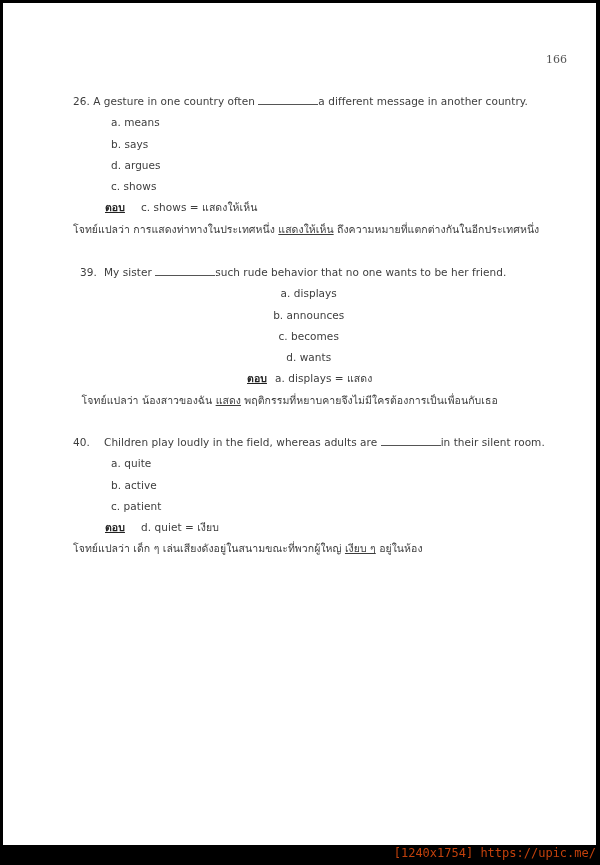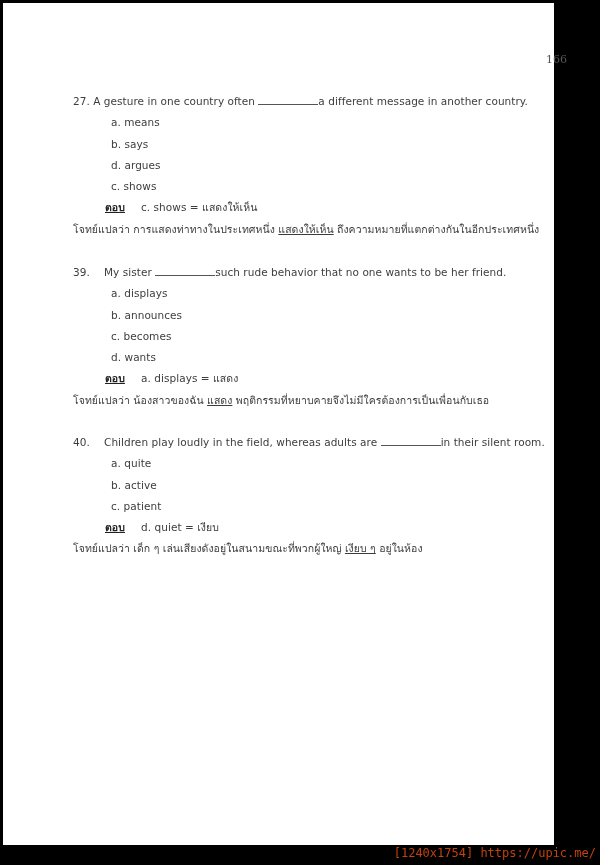--- a/index.html
+++ b/index.html
@@ -11,21 +11,21 @@
       width: 600px;
       height: 865px;
       position: relative;
       overflow: hidden;
       font-family: "DejaVu Sans", "Liberation Sans", sans-serif;
     }
     .page {
       position: absolute;
       left: 3px;
       top: 3px;
-      width: 551px;
+      width: 593px;
       height: 842px;
       background: #ffffff;
       color: #3a3a3a;
     }
     .page-number {
       position: absolute;
       left: 543px;
       top: 50px;
       font-size: 11px;
       font-family: "DejaVu Serif", "Liberation Serif", serif;
@@ -89,35 +89,35 @@
     }
   </style>
 </head>
 <body>
 
 <div class="page">
   <div class="page-number">166</div>
 
   <div class="question" style="top: 88px;">
     <div class="qline">
-      <span class="qnum">27.</span><span> A gesture in one country often </span><span class="blank"></span><span>a different message in another country.</span>
+      <span class="qnum">26.</span><span> A gesture in one country often </span><span class="blank"></span><span>a different message in another country.</span>
     </div>
     <div class="qline option">a. means</div>
     <div class="qline option">b. says</div>
     <div class="qline option">d. argues</div>
     <div class="qline option">c. shows</div>
     <div class="qline">
       <span class="answer-label">ตอบ</span><span>c. shows = แสดงให้เห็น</span>
     </div>
     <div class="qline translation">
       <span>โจทย์แปลว่า การแสดงท่าทางในประเทศหนึ่ง </span><span class="ul">แสดงให้เห็น</span><span> ถึงความหมายที่แตกต่างกันในอีกประเทศหนึ่ง</span>
     </div>
   </div>
 
-  <div class="question" style="top: 259px;">
+  <div class="question" style="top: 259px; text-align: center;">
     <div class="qline">
       <span class="qnum wide">39.</span><span>My sister </span><span class="blank"></span><span>such rude behavior that no one wants to be her friend.</span>
     </div>
     <div class="qline option">a. displays</div>
     <div class="qline option">b. announces</div>
     <div class="qline option">c. becomes</div>
     <div class="qline option">d. wants</div>
     <div class="qline">
       <span class="answer-label">ตอบ</span><span>a. displays = แสดง</span>
     </div>

